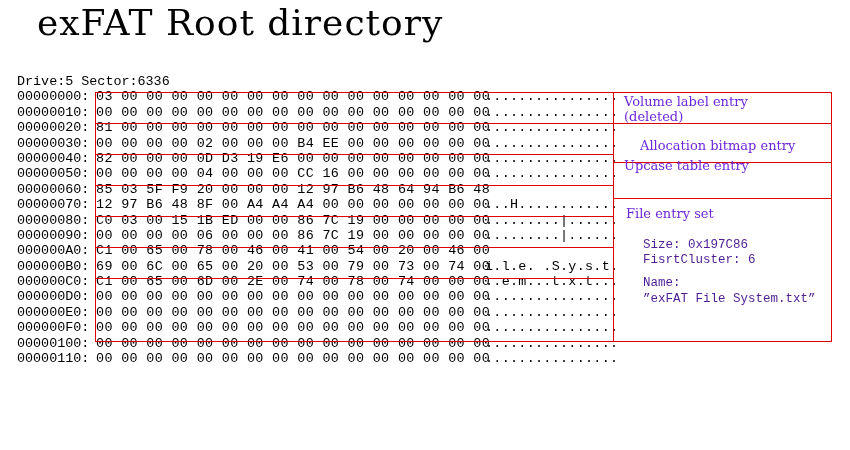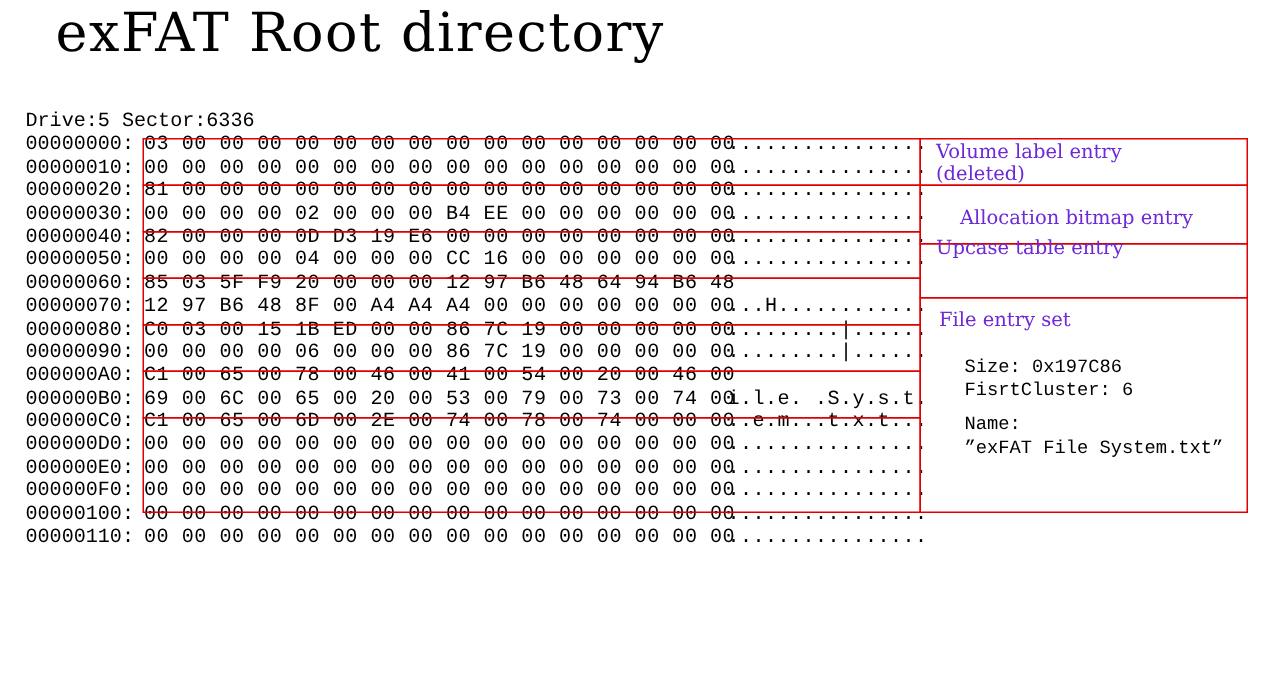--- a/index.html
+++ b/index.html
@@ -21,21 +21,21 @@
   .asc { padding-left: 3px; letter-spacing: 0.3px; }
   .box {
     position: absolute; border: 1px solid #e00000; box-sizing: border-box;
   }
   .note {
     position: absolute; color: #6d28d9;
     font-family: "DejaVu Serif", "Liberation Serif", serif;
     font-size: 13px; line-height: 15px; white-space: pre;
   }
   .note-mono {
-    position: absolute; color: #000000;
+    position: absolute; color: #4c1d95;
     font-family: "Liberation Mono", "DejaVu Sans Mono", monospace;
     font-size: 12.5px; line-height: 15px; white-space: pre;
   }
 </style>
 </head>
 <body>
 
 <div class="title">exFAT Root directory</div>
 
 <div class="dump">

